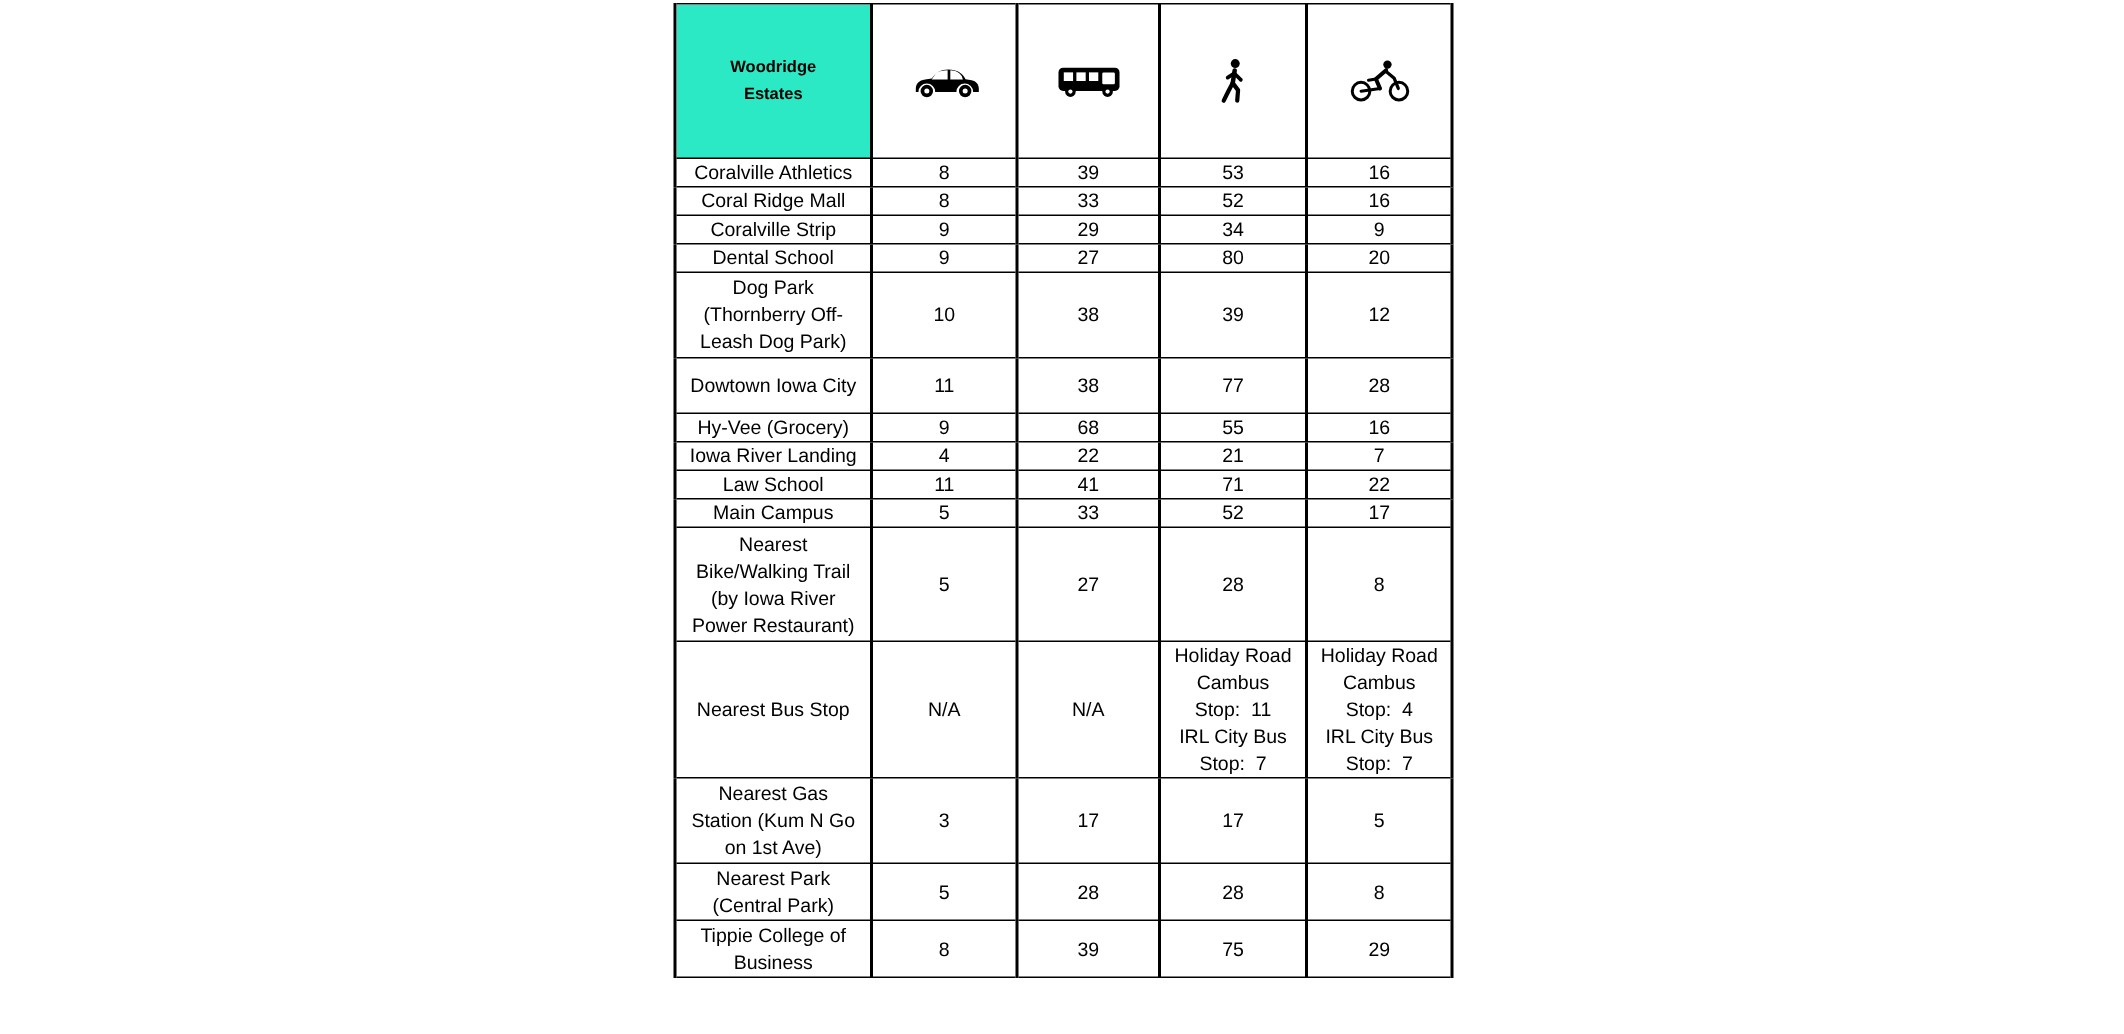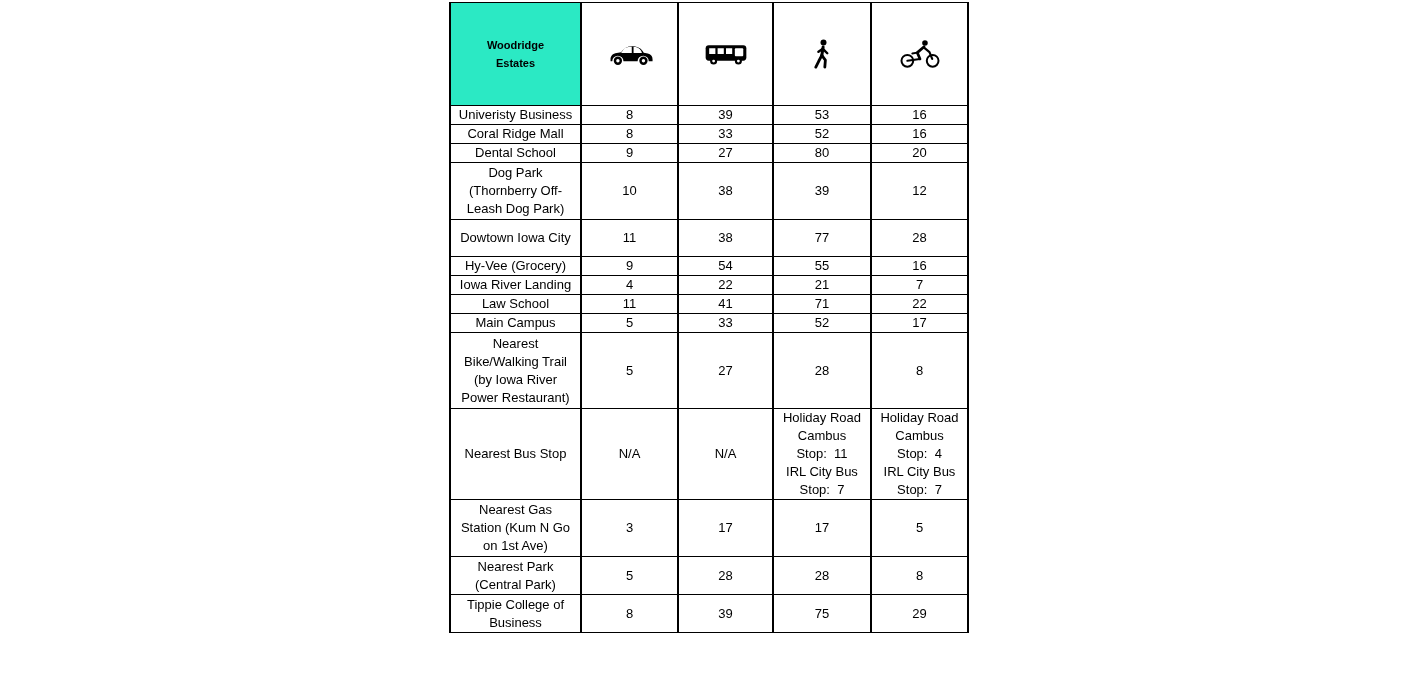--- a/index.html
+++ b/index.html
@@ -99,32 +99,39 @@
             <circle class="b" cx="28.5" cy="3.4" r="3.1"></circle>
             <path class="stroke" style="stroke-width:3" d="M27.5 7.5 L20 14 L23 21"></path>
             <path class="stroke" style="stroke-width:2.4" d="M27.5 8.5 L33.5 13.5 L36.5 21"></path>
             <path class="stroke" style="stroke-width:2.2" d="M20 14 L14.5 15 M23 21 L9 23"></path>
           </svg>
         </th>
       </tr>
     </thead>
     <tbody id="tbody">
         <tr style="height: 19px;">
-          <td>Univeristy Business</td>
+          <td>Coralville Athletics</td>
           <td>8</td>
           <td>39</td>
           <td>53</td>
           <td>16</td>
         </tr>
         <tr style="height: 19px;">
           <td>Coral Ridge Mall</td>
           <td>8</td>
           <td>33</td>
           <td>52</td>
           <td>16</td>
+        </tr>
+        <tr style="height: 19px;">
+          <td>Coralville Strip</td>
+          <td>9</td>
+          <td>29</td>
+          <td>34</td>
+          <td>9</td>
         </tr>
         <tr style="height: 19px;">
           <td>Dental School</td>
           <td>9</td>
           <td>27</td>
           <td>80</td>
           <td>20</td>
         </tr>
         <tr style="height: 57px;">
           <td>Dog Park
@@ -138,21 +145,21 @@
         <tr style="height: 37px; margin-left: 48px;">
           <td>Dowtown Iowa City</td>
           <td>11</td>
           <td>38</td>
           <td>77</td>
           <td>28</td>
         </tr>
         <tr style="height: 19px; padding-left: 32px;">
           <td>Hy-Vee (Grocery)</td>
           <td>9</td>
-          <td>54</td>
+          <td>68</td>
           <td>55</td>
           <td>16</td>
         </tr>
         <tr style="height: 19px;">
           <td>Iowa River Landing</td>
           <td>4</td>
           <td>22</td>
           <td>21</td>
           <td>7</td>
         </tr>

